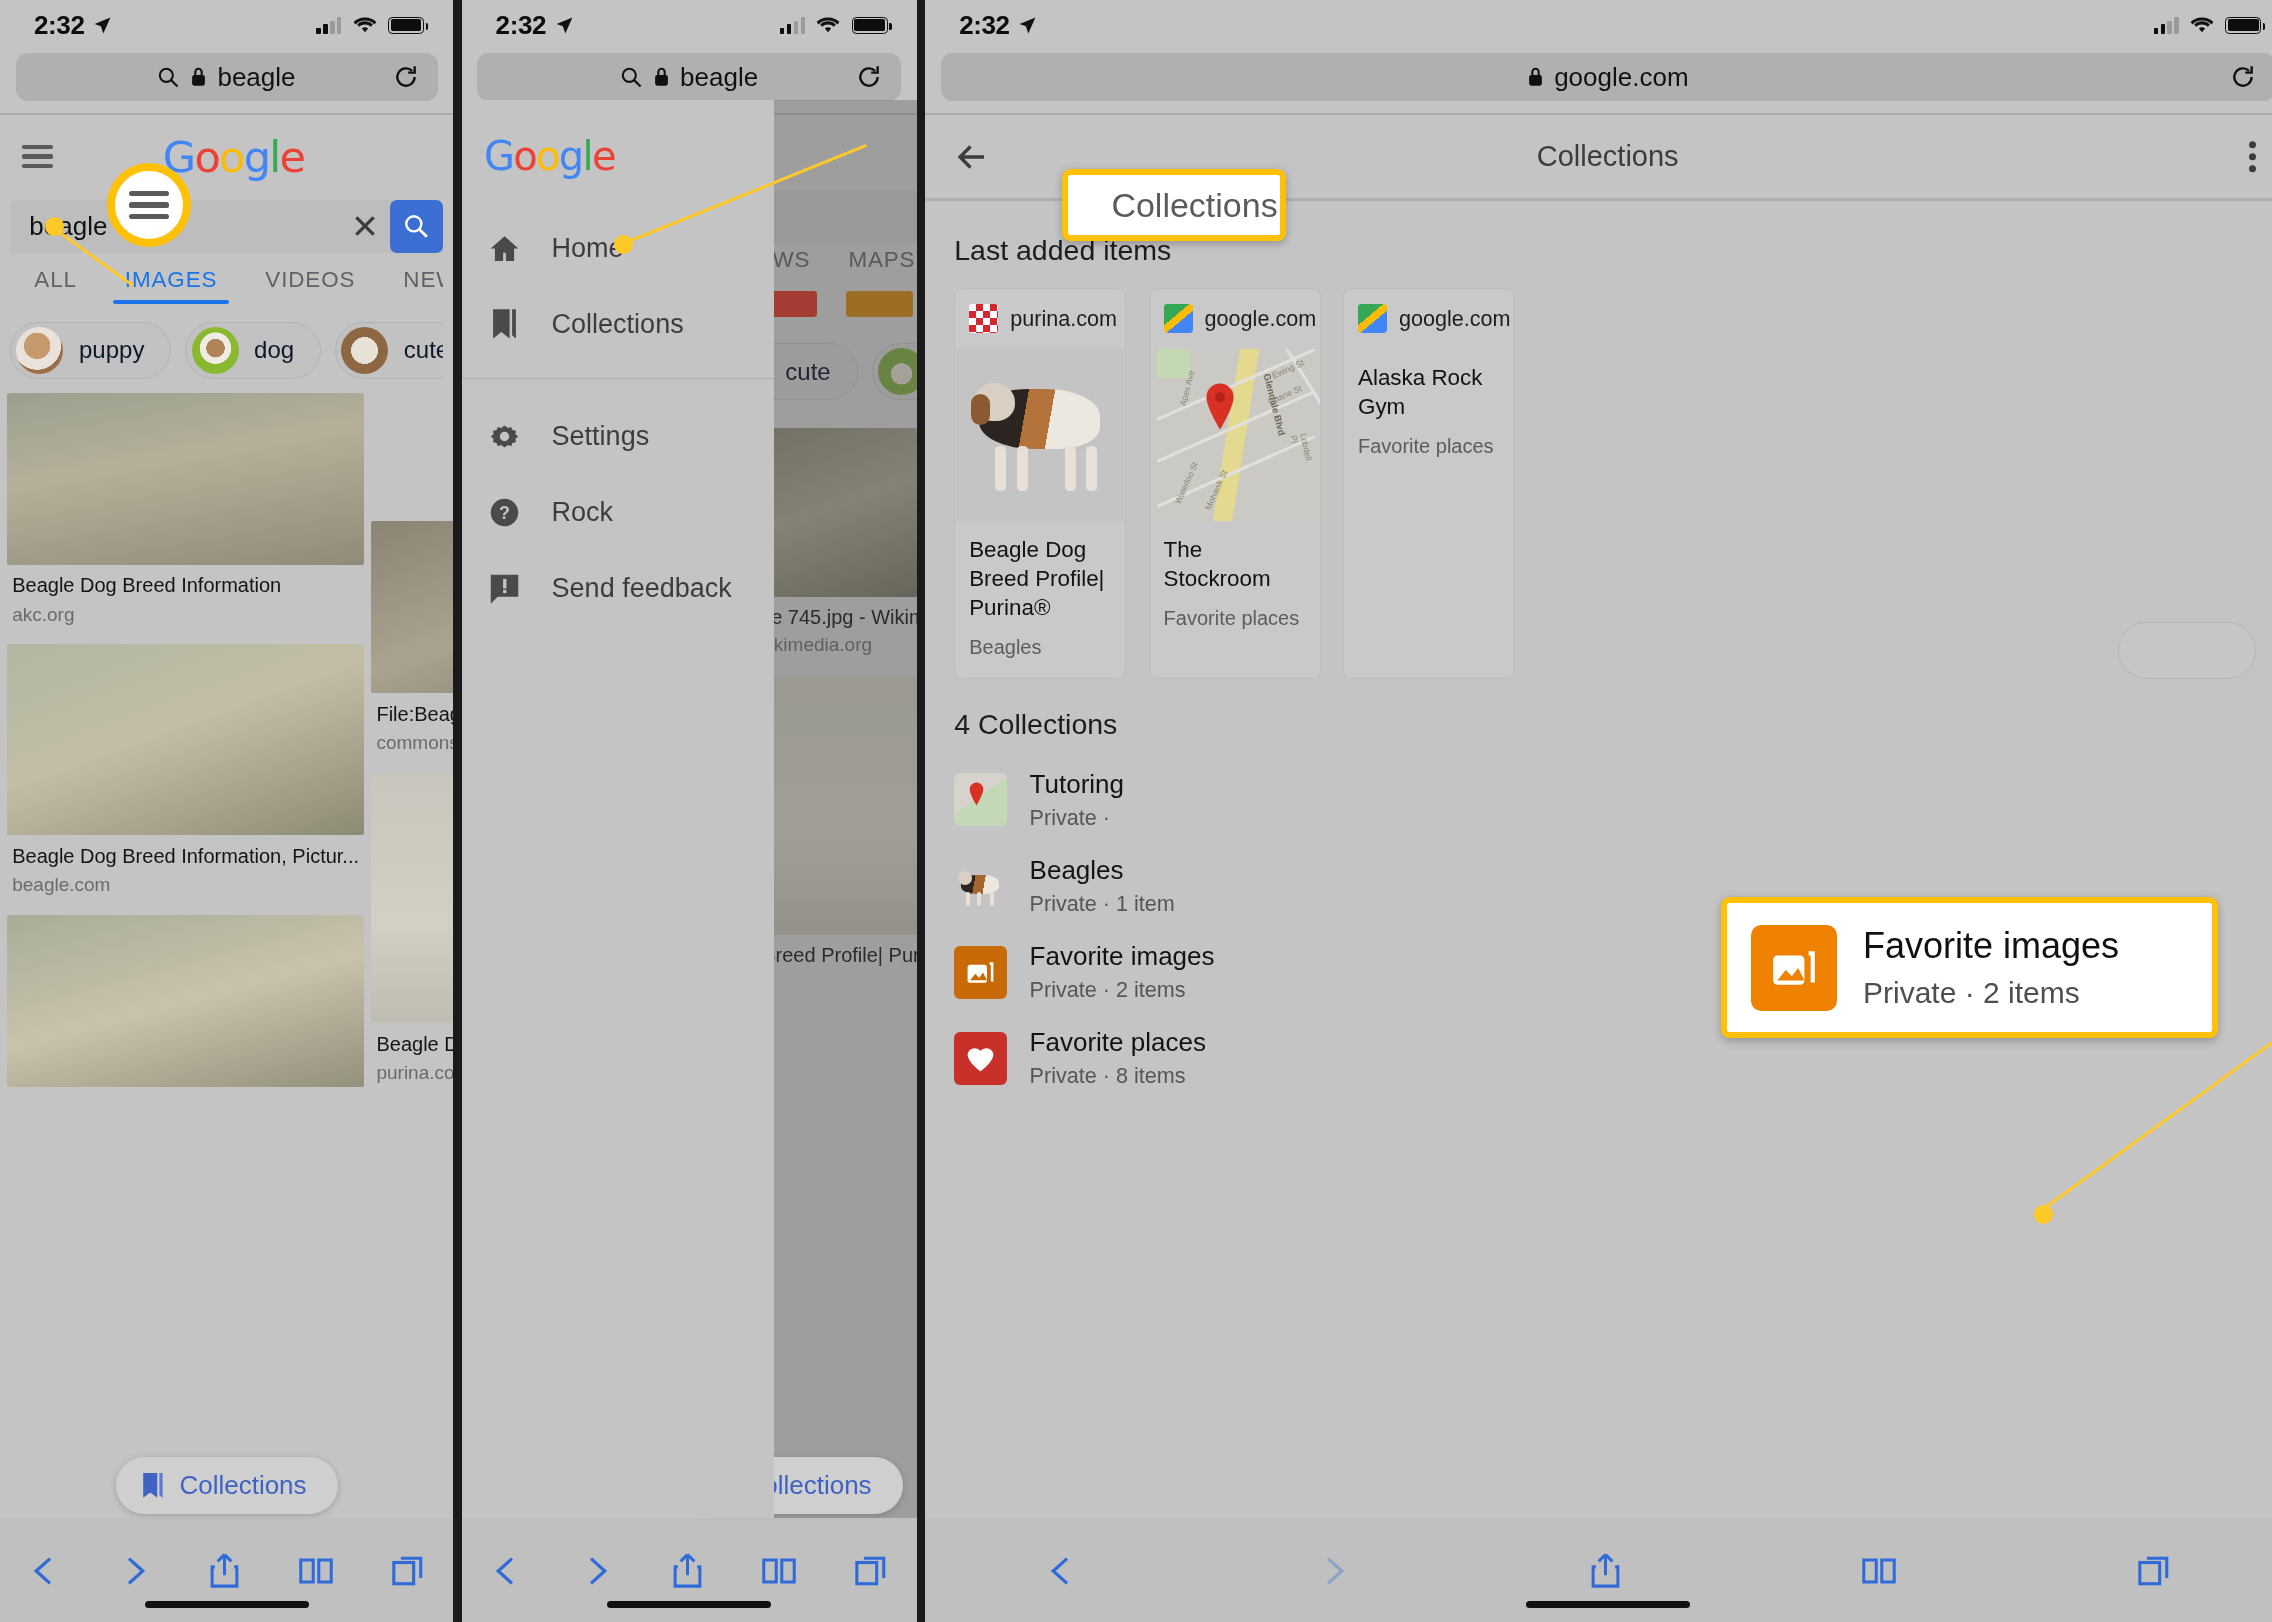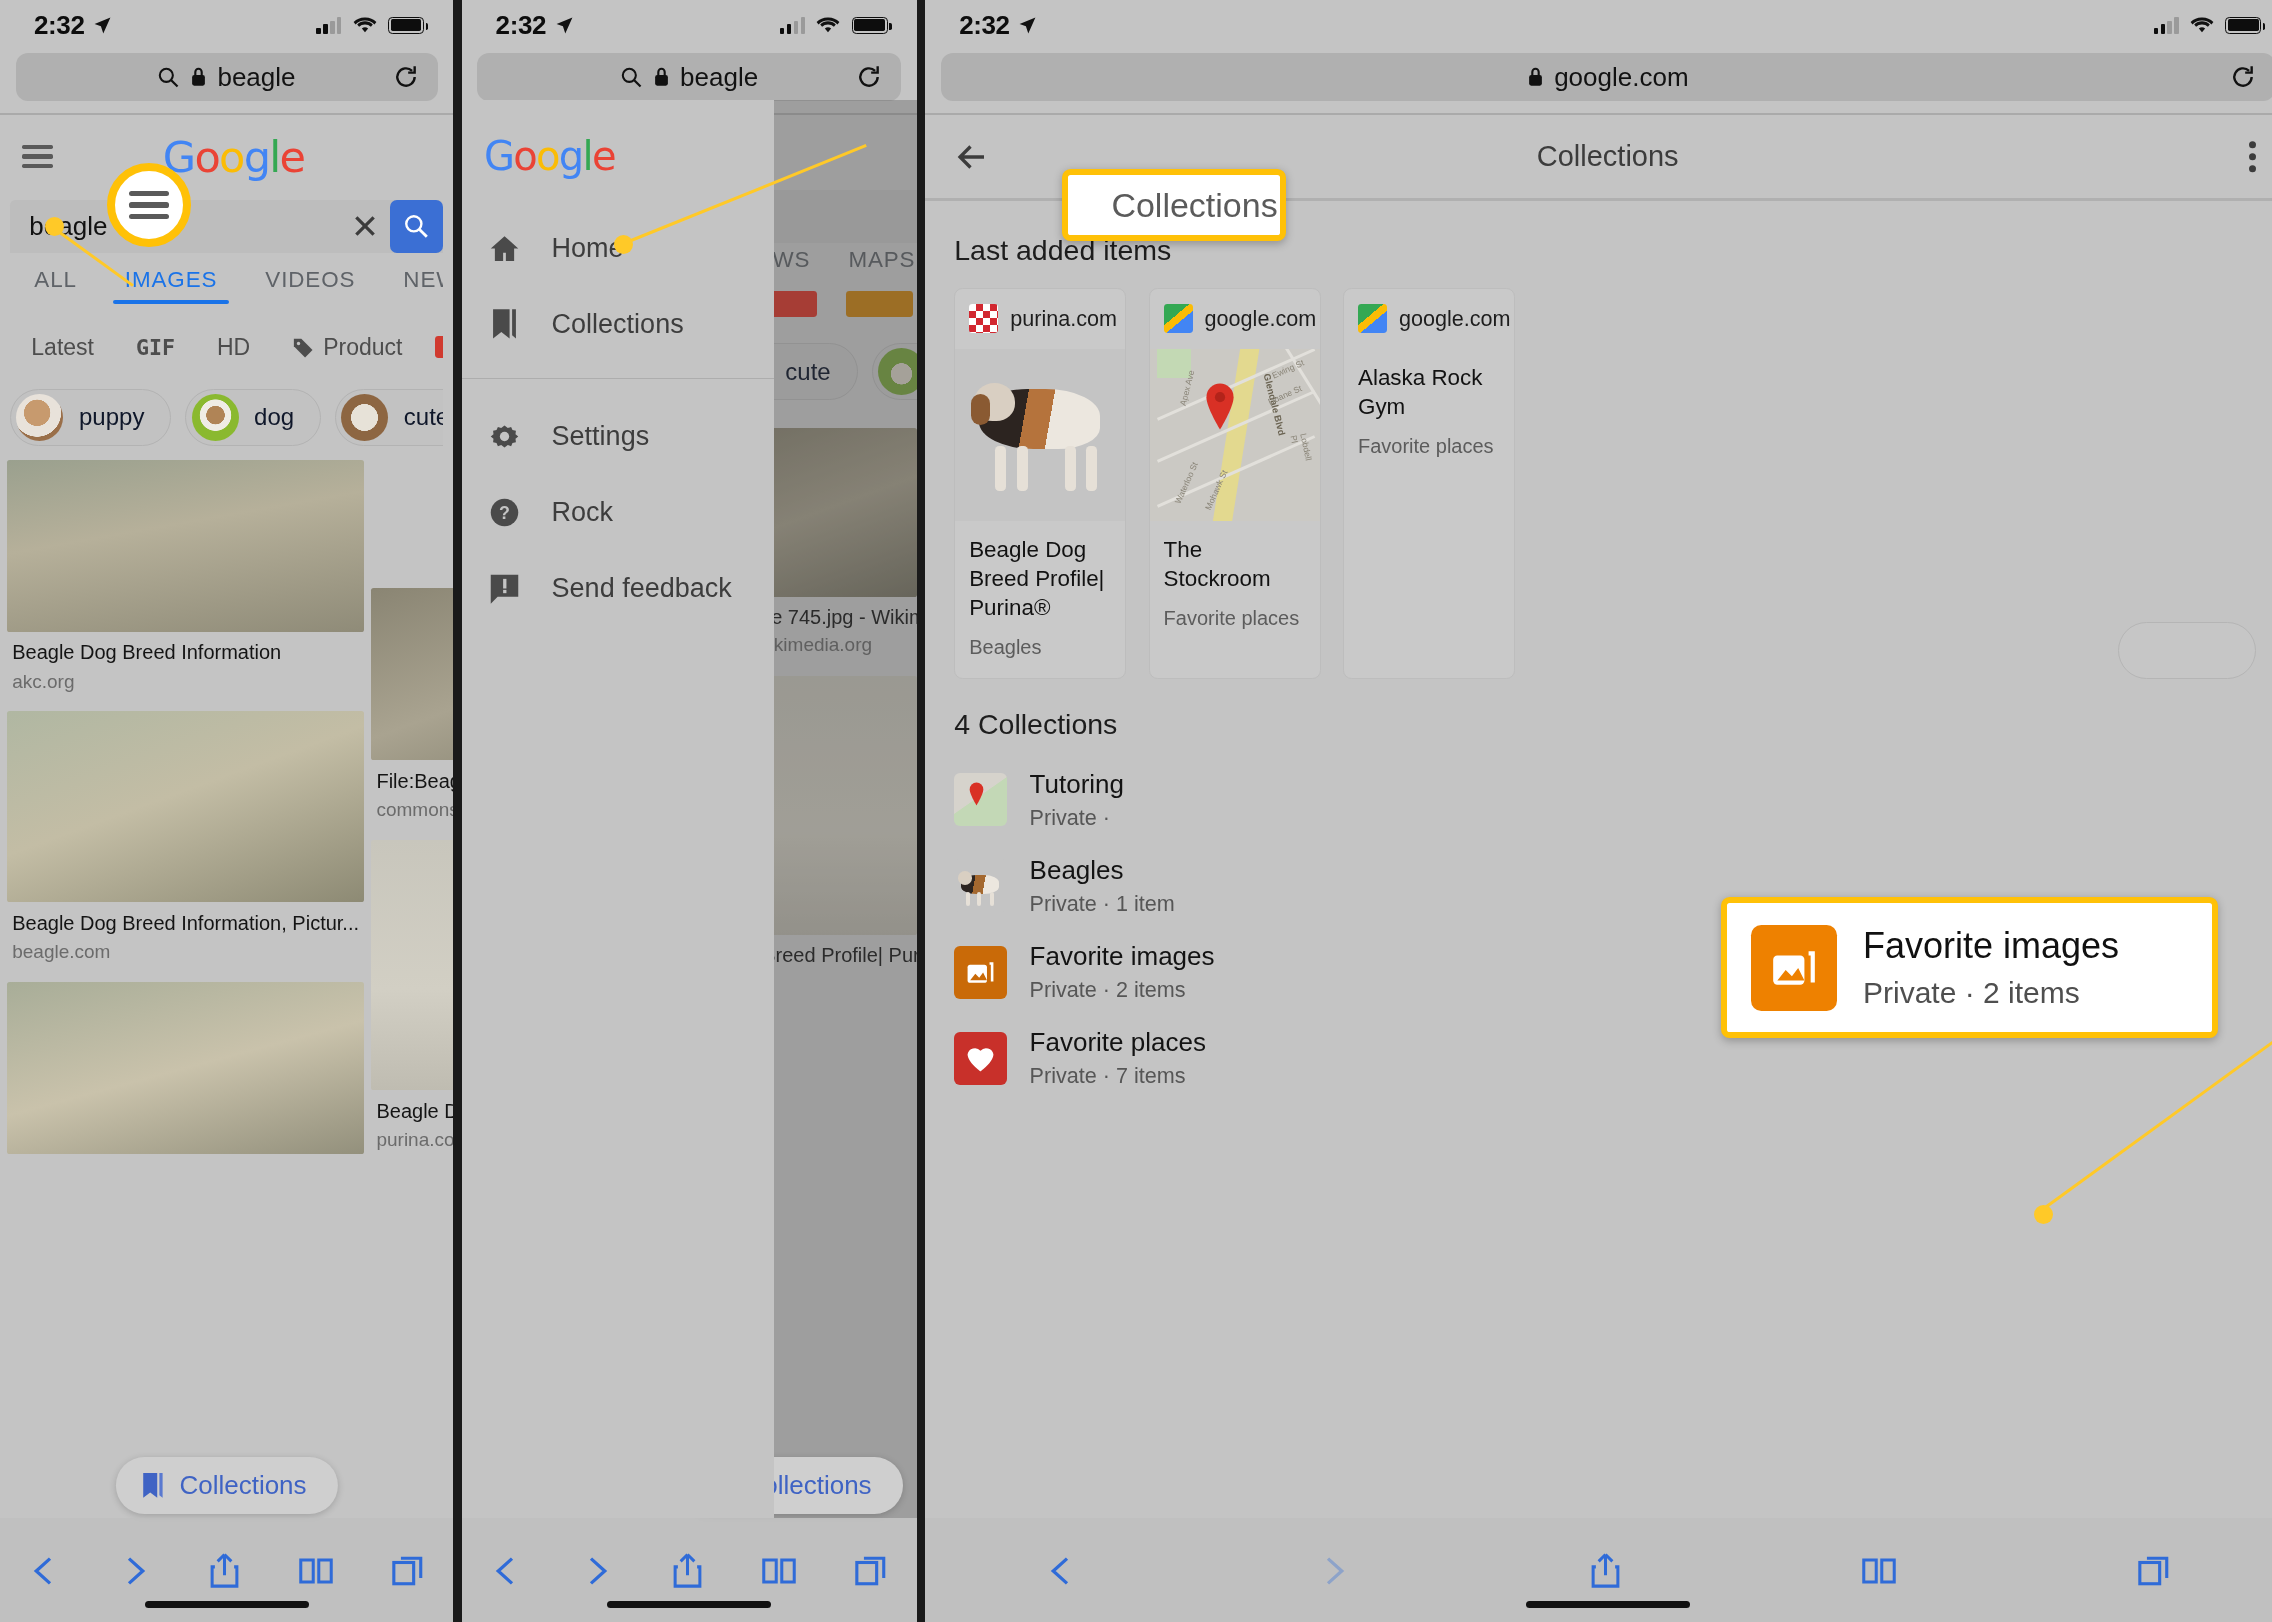--- a/index.html
+++ b/index.html
@@ -254,34 +254,20 @@
     </div>
 
     <div class="tabs">
       <div class="tab">ALL</div>
       <div class="tab active">IMAGES</div>
       <div class="tab">VIDEOS</div>
       <div class="tab">NEWS</div>
 
     </div>
 
-    <div class="filters">
-      <div class="filt">Latest</div>
-      <div class="filt gif">GIF</div>
-      <div class="filt">HD</div>
-      <div class="filt">
-        <svg width="22.4" height="22.4" viewBox="0 0 24 24">
-            <path d="M2 11V3h8l12 12-8 8z" fill="#4d4d4d"></path>
-            <circle cx="7" cy="8" r="1.8" fill="#c4c4c4"></circle>
-          </svg>
-        <span>Product</span>
-      </div>
-      <div class="swatch" style="background:#D03A2F"></div>
-
-    </div>
 
     <div class="relchips">
       <div class="relchip">
         <div class="av" style="background:radial-gradient(circle at 45% 40%,#c79a6e 0 34%,#e8e2da 35% 62%,#9a6f49 63% 100%)"></div>
         <span>puppy</span>
       </div>
       <div class="relchip">
         <div class="av" style="background:radial-gradient(circle at 50% 45%,#b08456 0 26%,#efece5 27% 44%,#8ab92f 46% 100%)"></div>
         <span>dog</span>
       </div>
@@ -699,21 +685,21 @@
       </div>
 
       <div class="collrow">
         <div class="collthumb" style="background:#C8302A">
           <svg width="31" height="29" viewBox="0 0 24 22">
               <path d="M12 21S2 14 2 7.8A5.8 5.8 0 0112 5a5.8 5.8 0 0110 2.8C22 14 12 21 12 21z" fill="#fff"></path>
             </svg>
         </div>
         <div>
           <div class="n">Favorite places</div>
-          <div class="m">Private · 7 items</div>
+          <div class="m">Private · 8 items</div>
         </div>
       </div>
     </div>
 
     <div class="bbar">
       <svg class="bbar-icon" width="33" height="38" viewBox="0 0 24 24">
           <path d="M16 3L6 12l10 9" fill="none" stroke="#2f6bd8" stroke-width="2.4"></path>
         </svg>
       <svg class="bbar-icon dim" width="33" height="38" viewBox="0 0 24 24">
           <path d="M8 3l10 9-10 9" fill="none" stroke="#2f6bd8" stroke-width="2.4"></path>

